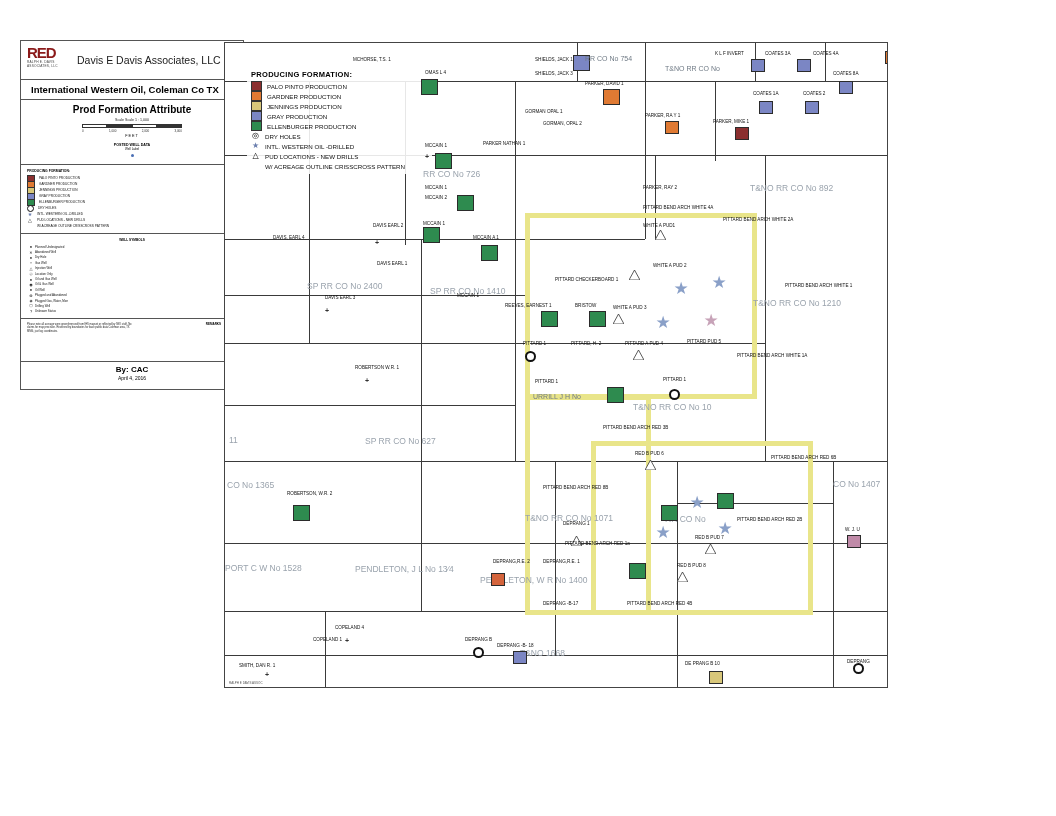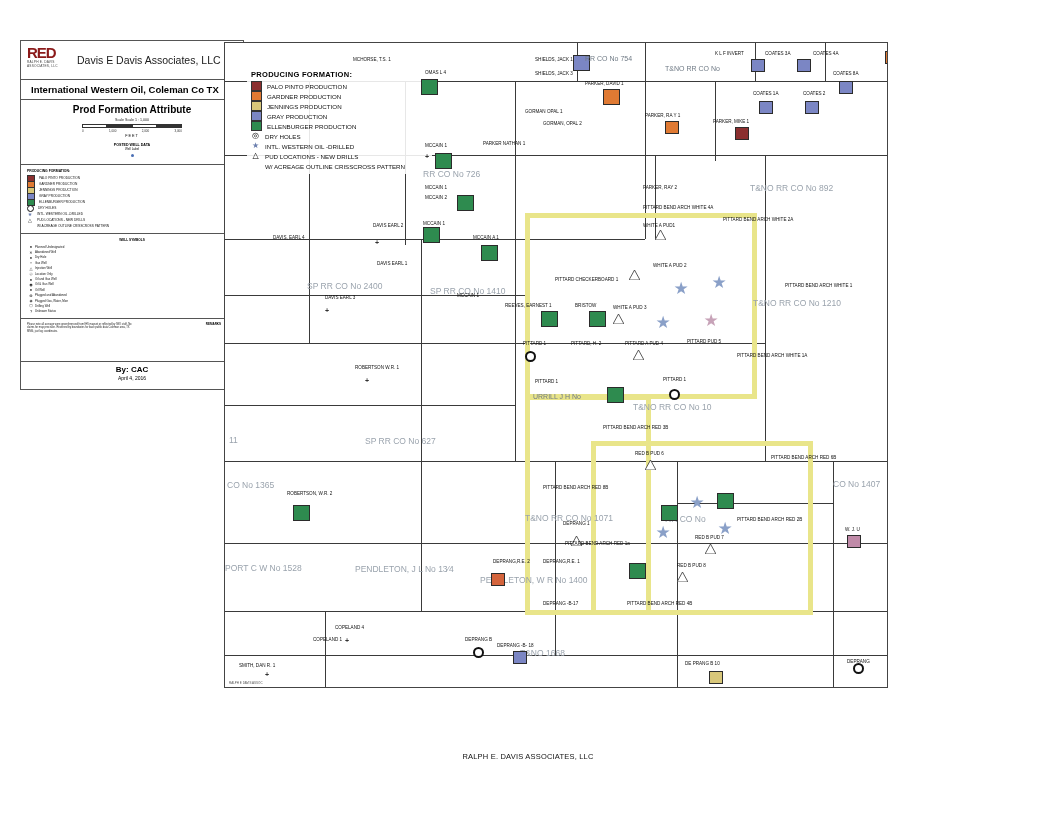--- a/index.html
+++ b/index.html
@@ -488,16 +488,15 @@
       <div class="lbl" style="left:140px;top:334px;font-size:7px;color:#333;">+</div>
       <div class="lbl" style="left:200px;top:110px;font-size:7px;color:#333;">+</div>
       <div class="lbl" style="left:120px;top:594px;font-size:7px;color:#333;">+</div>
       <div class="lbl" style="left:40px;top:628px;font-size:7px;color:#333;">+</div>
 
       <div class="mapcred">RALPH E DAVIS ASSOC</div>
     </div>
   </div>
 
   <div class="footer">
-    <div class="f1">RALPH E. DAVIS ASSOCIATES, LLC</div>
   </div>
 
 </div>
 
 </body></html>

